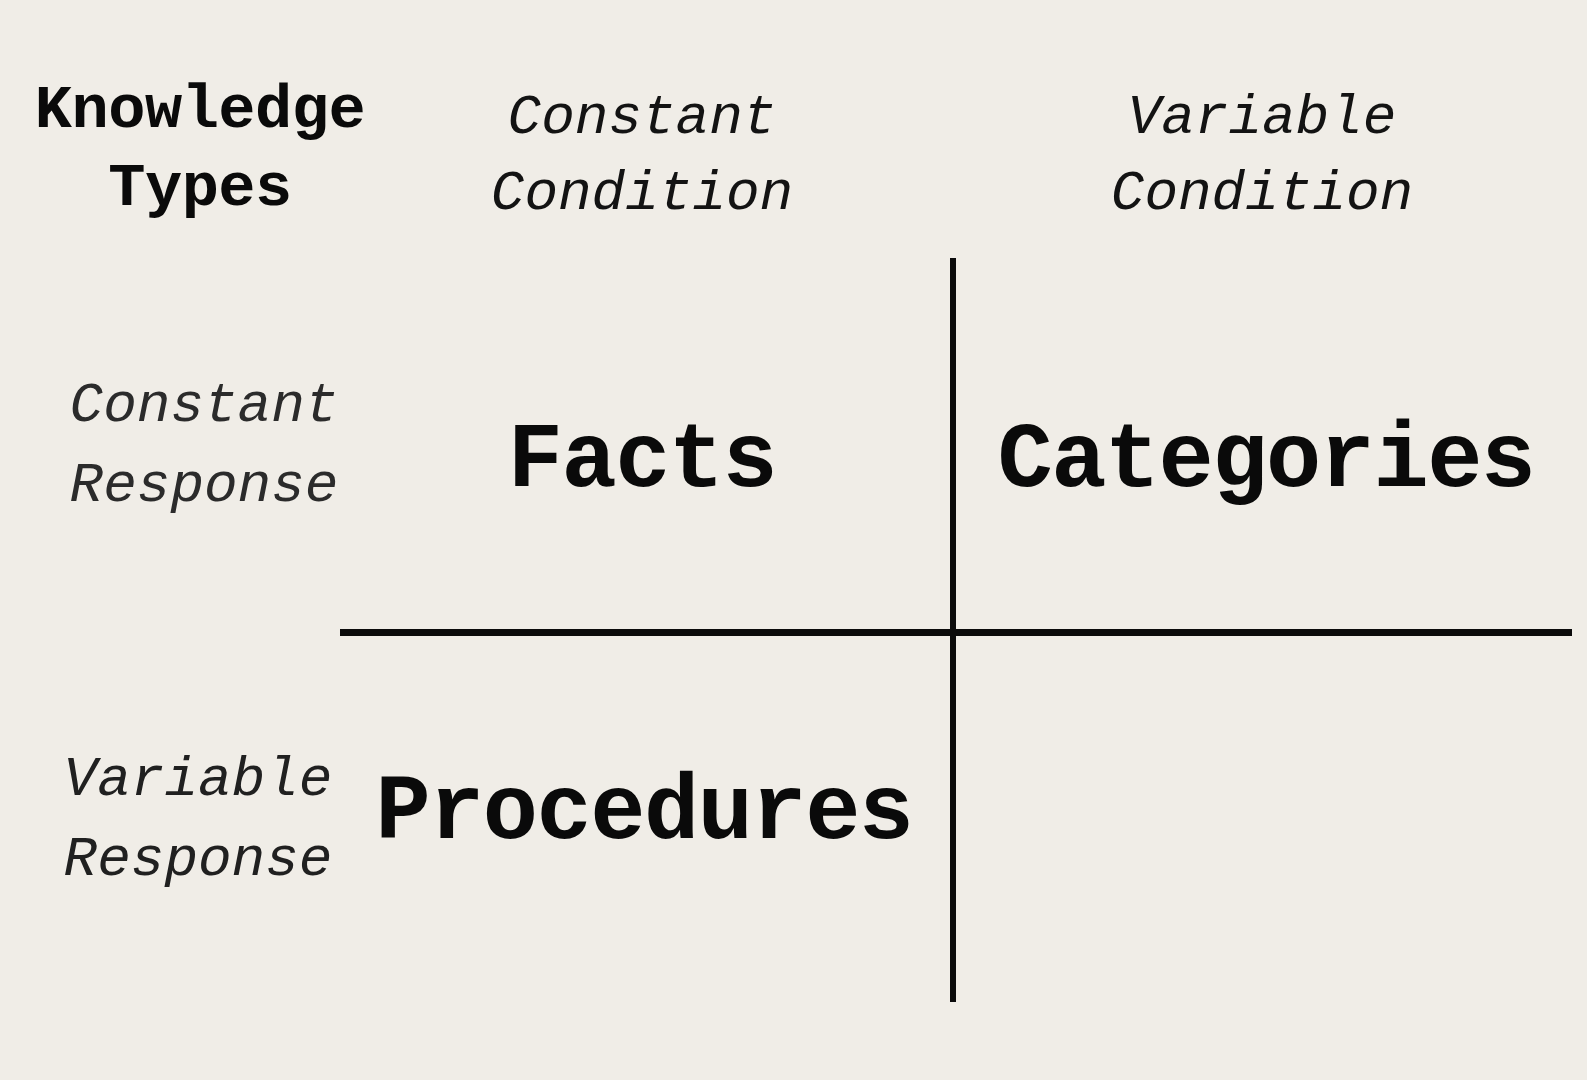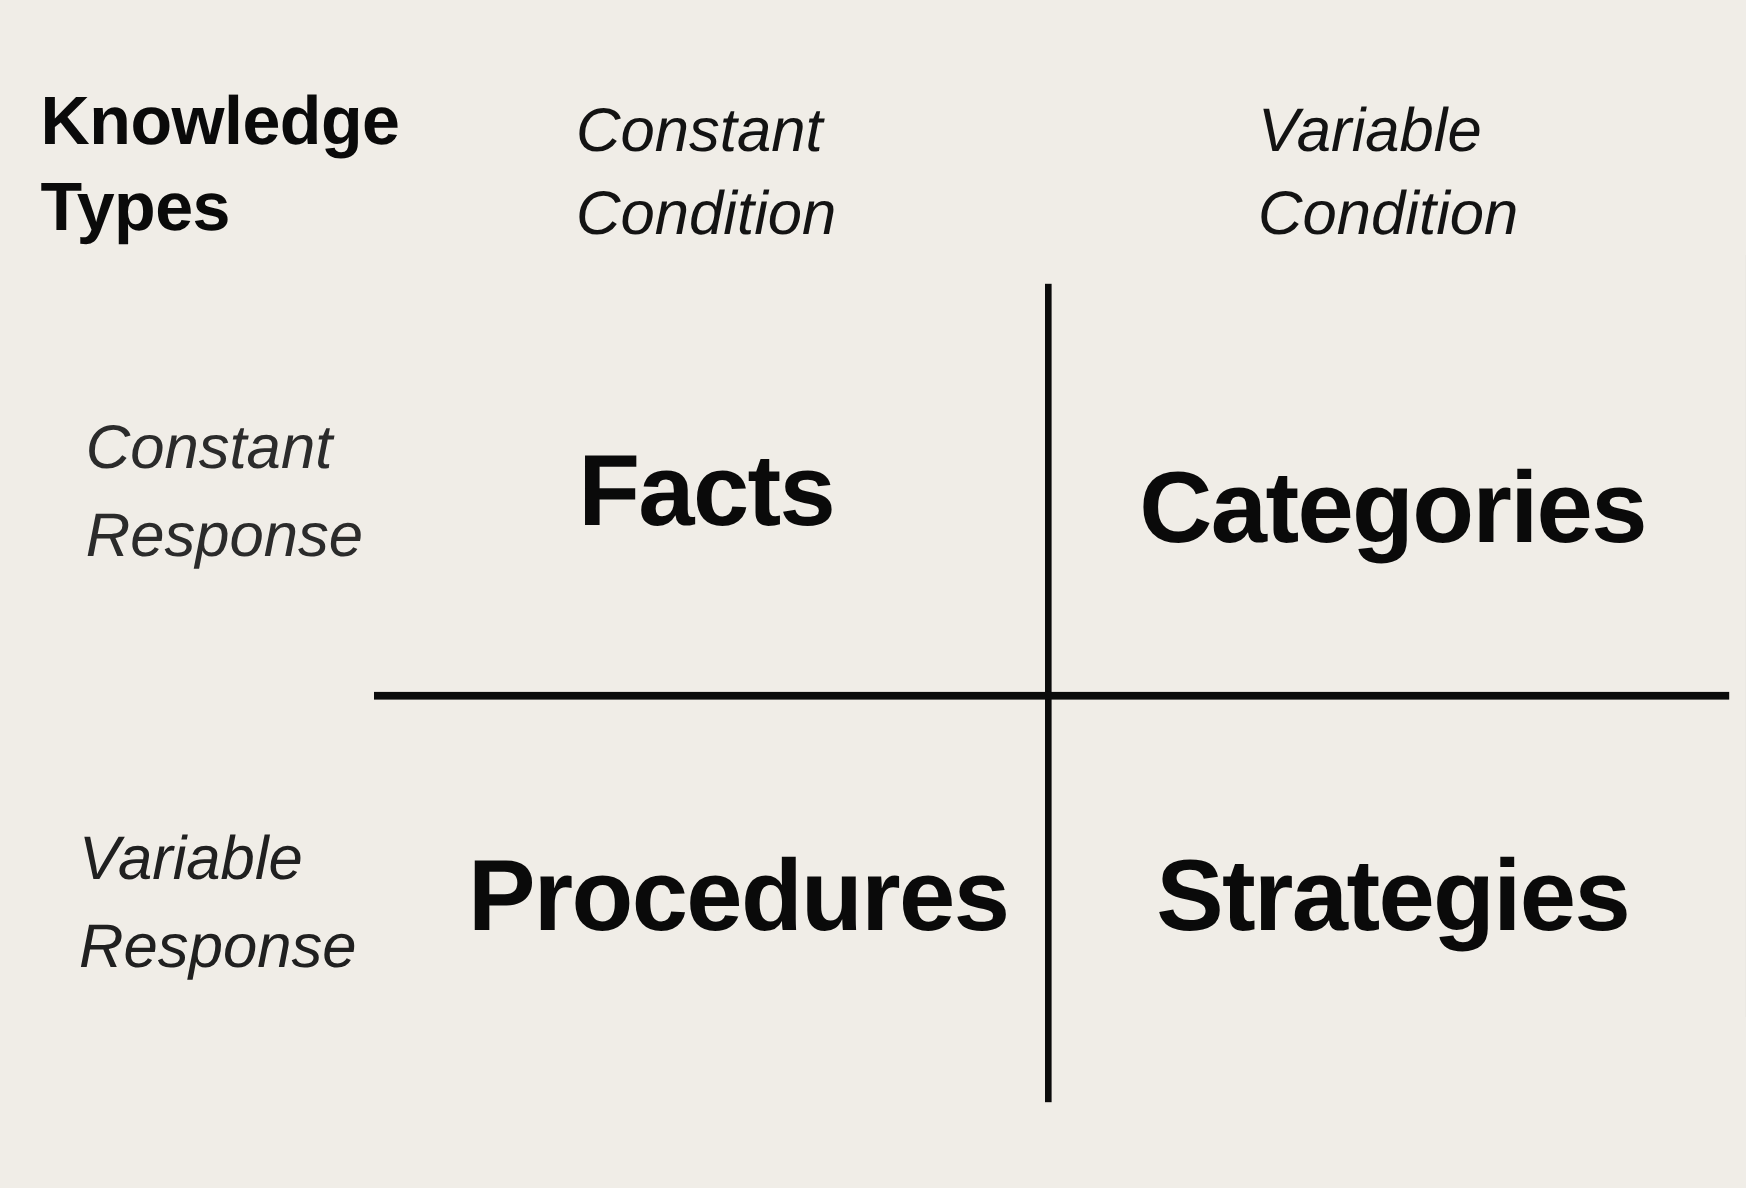--- a/index.html
+++ b/index.html
@@ -10,21 +10,21 @@
     --label:#2b2b2b;
   }
   html,body{margin:0;padding:0;background:#e7e4de;}
   #stage{
     position:relative;
     width:1587px;height:1080px;
     background:var(--bg);
     overflow:hidden;
     font-family:"Liberation Sans","DejaVu Sans",sans-serif;
   }
-  .pos{position:absolute;transform:translateX(-50%);text-align:left;white-space:pre-line;}
+  .pos{position:absolute;transform:translateX(-50%);text-align:center;white-space:pre-line;font-family:Liberation Mono, monospace;}
   .corner-title{
     font-weight:800;
     font-size:62px;line-height:78px;
     letter-spacing:-0.5px;
     color:var(--strong);
   }
   .col-header{
     font-style:italic;
     font-size:56px;line-height:76px;
     color:var(--header);
@@ -58,25 +58,24 @@
 
   <div class="pos col-header" style="left:1262px;top:80px;">Variable
 Condition</div>
 
   <div class="pos row-header" style="left:204px;top:366px;">Constant
 Response</div>
 
   <div class="pos row-header" style="left:198px;top:740px;color:#202020;">Variable
 Response</div>
 
-  <div class="pos cell-label" style="left:642px;top:396px;">Facts</div>
+  <div class="pos cell-label" style="left:642px;top:412px;">Facts</div>
 
   <div class="pos cell-label" style="left:1266px;top:412px;">Categories</div>
 
-  <div class="pos cell-label" style="left:671px;top:764px;">Procedures</div>
+  <div class="pos cell-label" style="left:644px;top:764px;">Procedures</div>
 
-  <div class="pos cell-label" style="left:1266px;top:764px;">Strategies</div>
 
   <div class="divider" id="v-divider"></div>
 
   <div class="divider" id="h-divider"></div>
 
 </div>
 
 </body></html>

